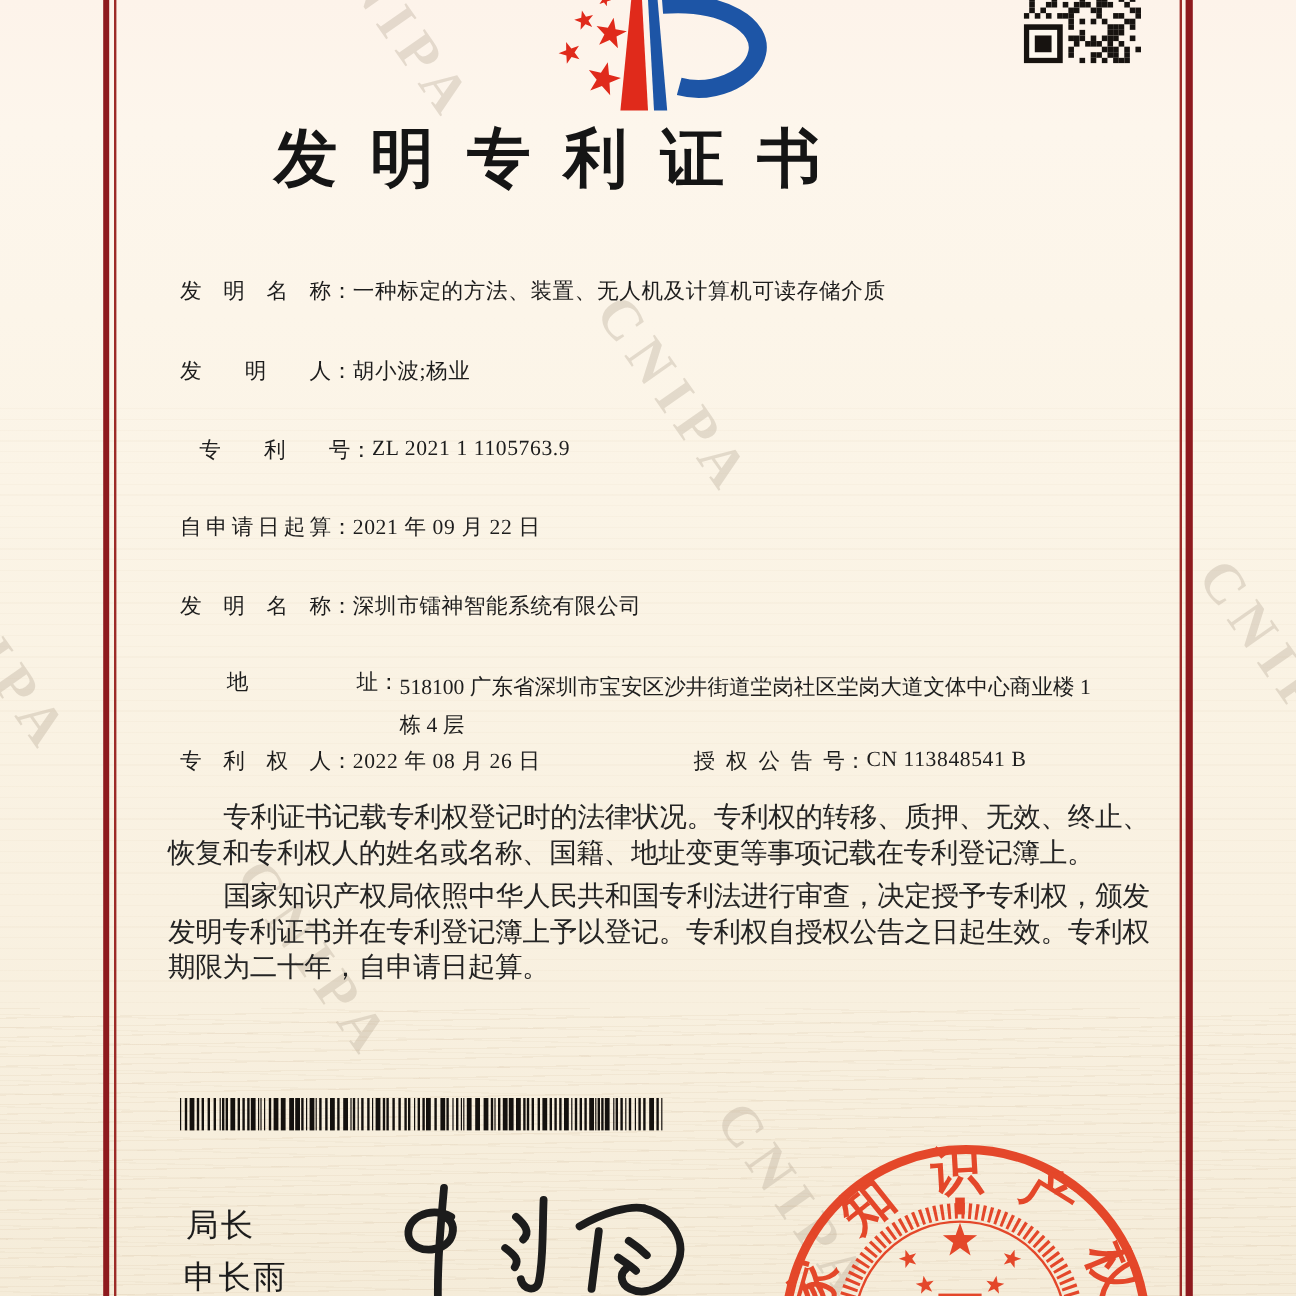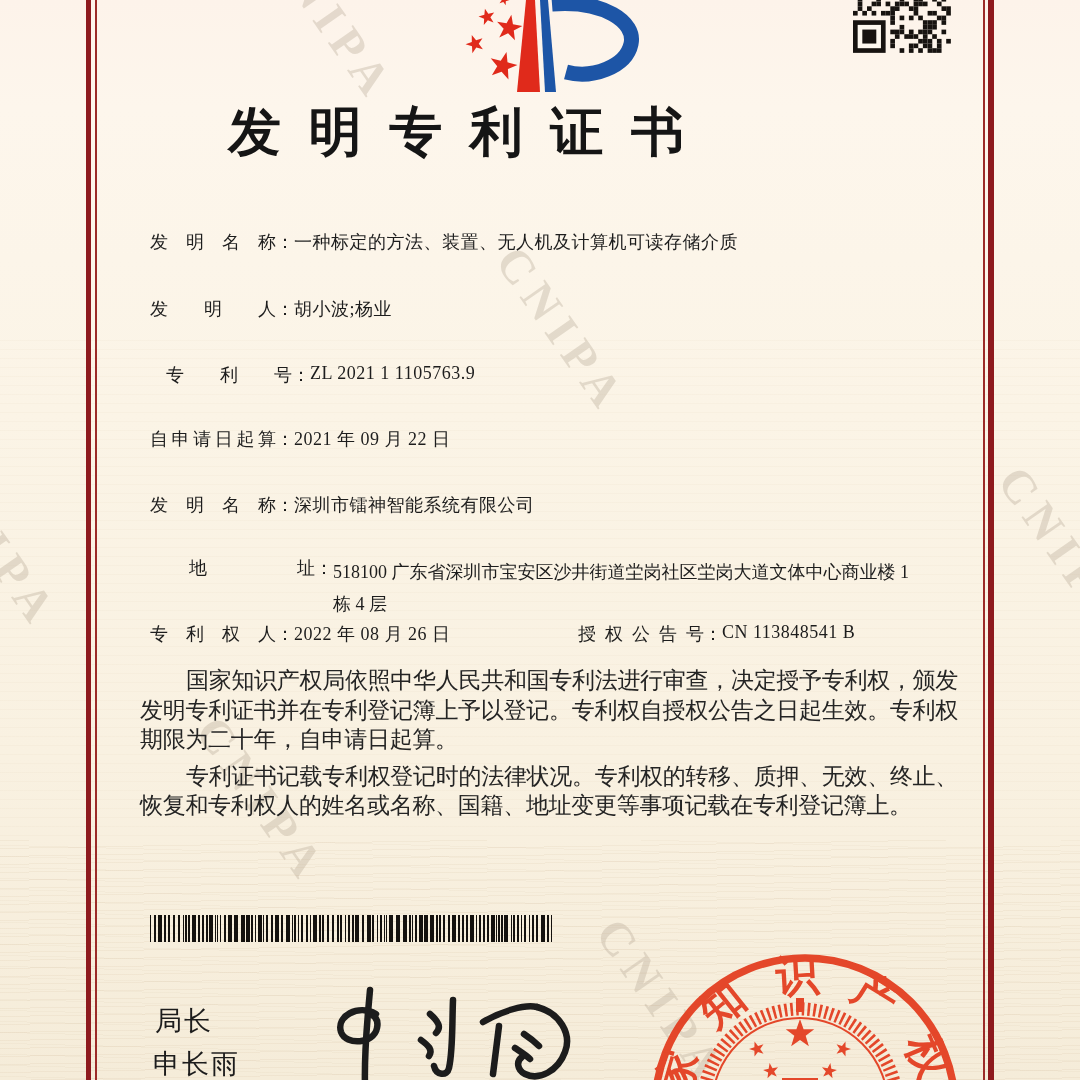--- a/index.html
+++ b/index.html
@@ -233,22 +233,22 @@
     <span class="lbl">地址</span><span class="colon">：</span><span class="val wrap">518100 广东省深圳市宝安区沙井街道坣岗社区坣岗大道文体中心商业楼 1 栋 4 层</span>
   </div>
   <div class="row" style="top:622px;">
     <span class="lbl">专利权人</span><span class="colon">：</span><span class="val">2022 年 08 月 26 日</span>
     <span class="pair2">
       <span class="lbl">授权公告号</span><span class="colon">：</span><span class="val">CN 113848541 B</span>
     </span>
   </div>
 
   <div class="paras">
+    <p>专利证书记载专利权登记时的法律状况。专利权的转移、质押、无效、终止、恢复和专利权人的姓名或名称、国籍、地址变更等事项记载在专利登记簿上。</p>
     <p>国家知识产权局依照中华人民共和国专利法进行审查，决定授予专利权，颁发发明专利证书并在专利登记簿上予以登记。专利权自授权公告之日起生效。专利权期限为二十年，自申请日起算。</p>
-    <p>专利证书记载专利权登记时的法律状况。专利权的转移、质押、无效、终止、恢复和专利权人的姓名或名称、国籍、地址变更等事项记载在专利登记簿上。</p>
   </div>
 
   <svg id="barcode" class="barcode" width="410" height="28" viewBox="0 0 410 28">
       <rect x="0" y="0" width="1" height="27" fill="#14110e"></rect>
       <rect x="4" y="0" width="2" height="27" fill="#14110e"></rect>
       <rect x="8" y="0" width="4" height="27" fill="#14110e"></rect>
       <rect x="14" y="0" width="2" height="27" fill="#14110e"></rect>
       <rect x="18" y="0" width="2" height="27" fill="#14110e"></rect>
       <rect x="23" y="0" width="2" height="27" fill="#14110e"></rect>
       <rect x="28" y="0" width="2" height="27" fill="#14110e"></rect>

